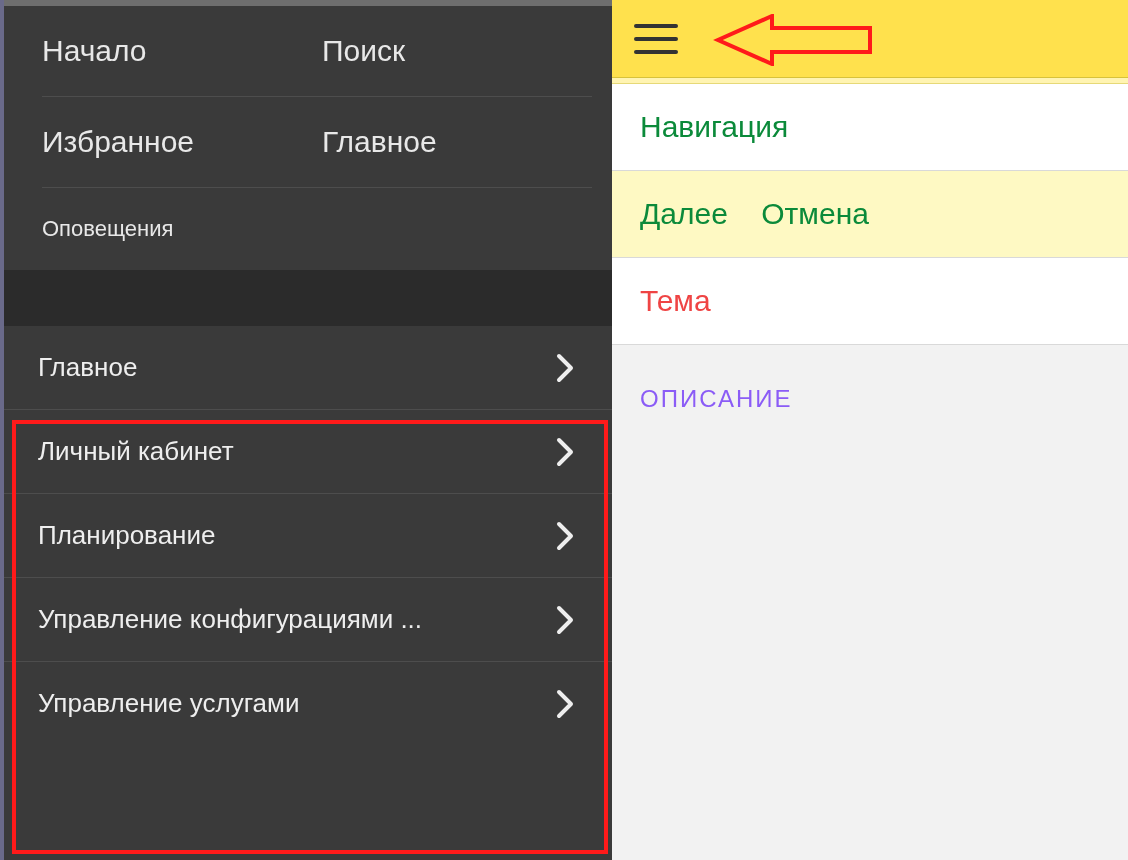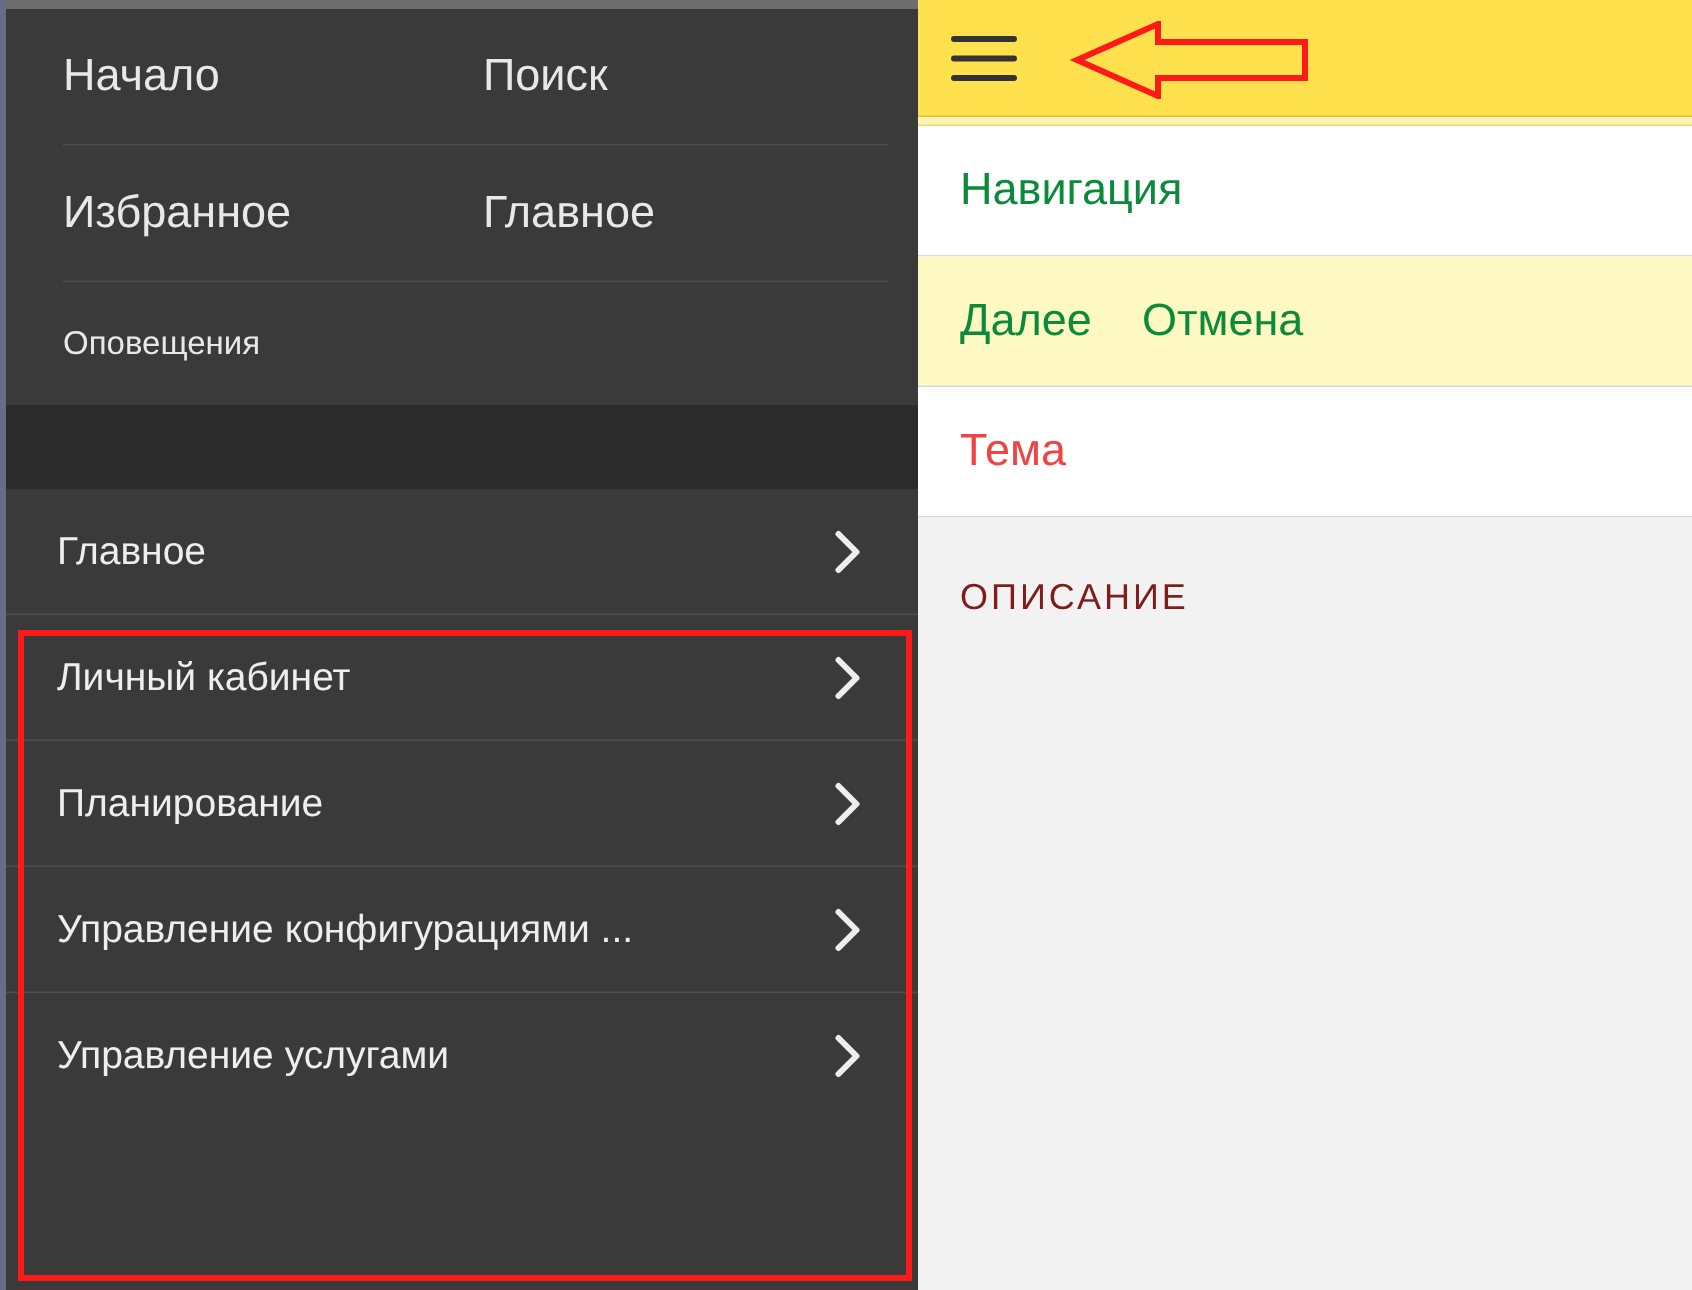--- a/index.html
+++ b/index.html
@@ -110,21 +110,21 @@
   .section {
     padding: 26px 28px;
     font-size: 30px;
     background: #fff;
     border-bottom: 1px solid #d9d9d9;
   }
   .section.green { color: #0b8a3a; }
   .section.grey-bg { background: #fef9c3; }
   .section.label-small {
     font-size: 24px;
-    color: #7f1d1d;
+    color: #8b5cf6;
     letter-spacing: 2px;
     background: #f2f2f2;
     padding-top: 40px;
     padding-bottom: 30px;
     border-bottom: none;
   }
   .section.theme { color: #ef4444; }
   .filler { flex: 1; background: #f2f2f2; }
 </style>
 </head>

